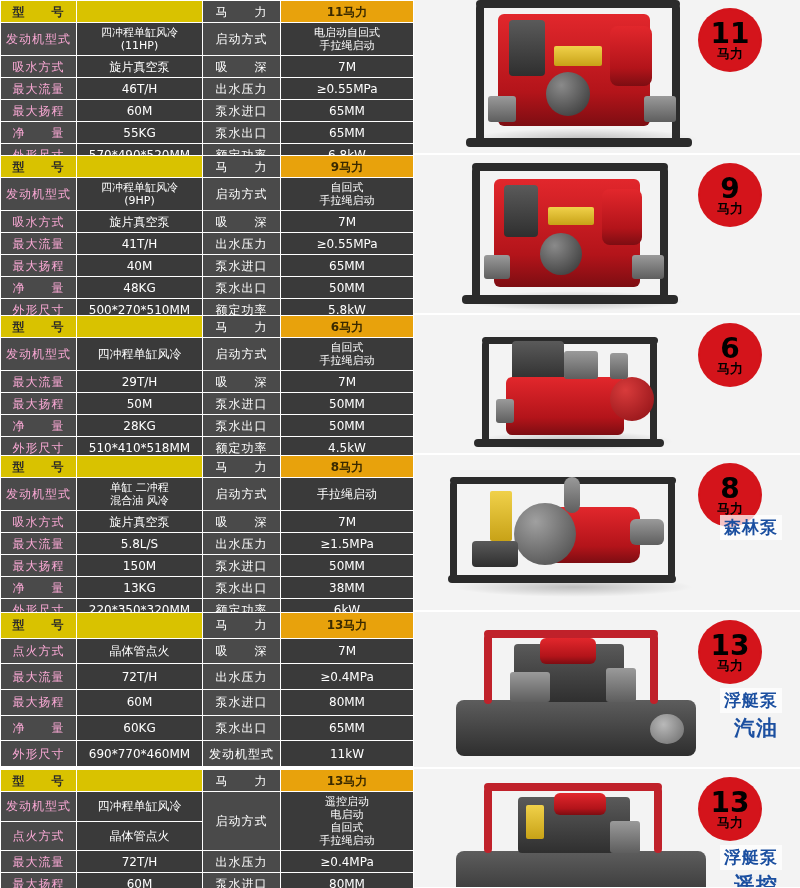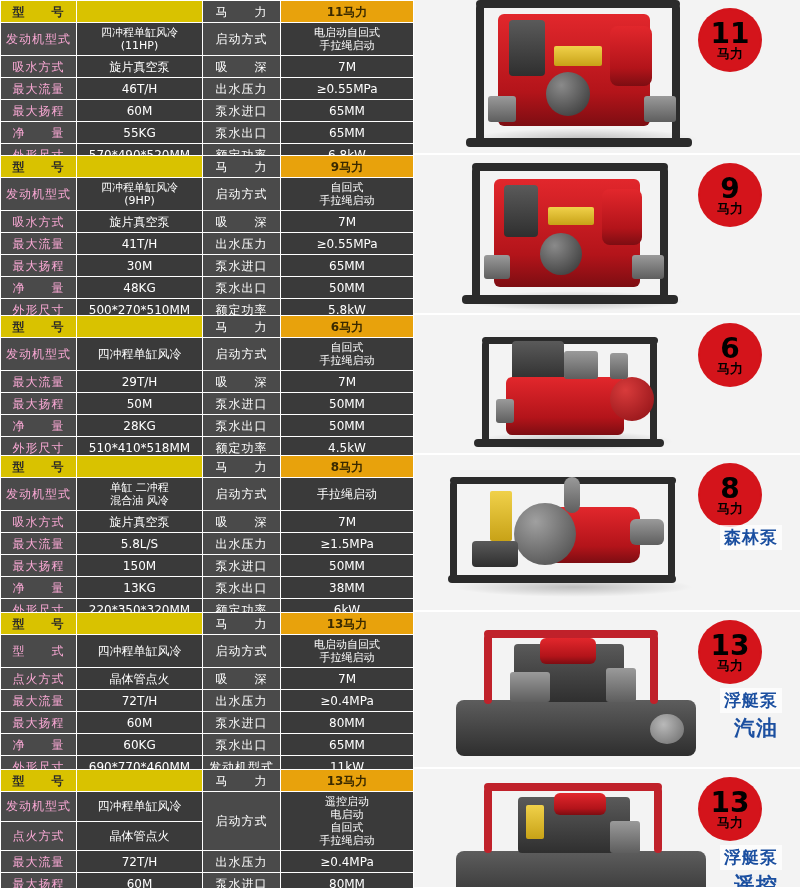--- a/index.html
+++ b/index.html
@@ -259,21 +259,21 @@
         <td class="val2">7M</td>
       </tr>
       <tr>
         <td class="lbl">最大流量</td>
         <td class="val">41T/H</td>
         <td class="lbl2">出水压力</td>
         <td class="val2">≥0.55MPa</td>
       </tr>
       <tr>
         <td class="lbl">最大扬程</td>
-        <td class="val">30M</td>
+        <td class="val">40M</td>
         <td class="lbl2">泵水进口</td>
         <td class="val2">65MM</td>
       </tr>
       <tr>
         <td class="lbl">净　　量</td>
         <td class="val">48KG</td>
         <td class="lbl2">泵水出口</td>
         <td class="val2">50MM</td>
       </tr>
       <tr>
@@ -428,39 +428,32 @@
         <div class="circ" style="left:100px; top:48px; width:62px; height:62px; background:radial-gradient(circle at 35% 30%,#a0a0a0,#454545);"></div>
         <div class="body-yellow" style="left:76px; top:36px; width:22px; height:50px;"></div>
         <div class="body-grey" style="left:150px; top:22px; width:16px; height:36px; border-radius:8px;"></div>
         <div class="body-grey" style="left:216px; top:64px; width:34px; height:26px; border-radius:6px;"></div>
         <div class="body-dark" style="left:58px; top:86px; width:46px; height:26px;"></div>
       </div>
       <div class="badge stacked">
         <span class="num">8</span>
         <span class="unit">马力</span>
       </div>
-      <div class="badge-tag" style="top:70px;">森林泵</div>
+      <div class="badge-tag" style="top:60px;">森林泵</div>
     </div>
   </div>
 
   <div class="product-block" style="height:157px;">
     <table class="spec-table">
       <tbody>
           <tr>
         <td class="lbl hl">型　　号</td>
         <td class="val hl"></td>
         <td class="lbl2">马　　力</td>
         <td class="val2 hl-orange">13马力</td>
-      </tr>
-      <tr>
-        <td class="lbl">型　　式</td>
-        <td class="val">四冲程单缸风冷</td>
-        <td class="lbl2">启动方式</td>
-        <td class="val2 multiline" style="white-space:pre-line">电启动自回式
-手拉绳启动</td>
       </tr>
       <tr>
         <td class="lbl">点火方式</td>
         <td class="val">晶体管点火</td>
         <td class="lbl2">吸　　深</td>
         <td class="val2">7M</td>
       </tr>
       <tr>
         <td class="lbl">最大流量</td>
         <td class="val">72T/H</td>

